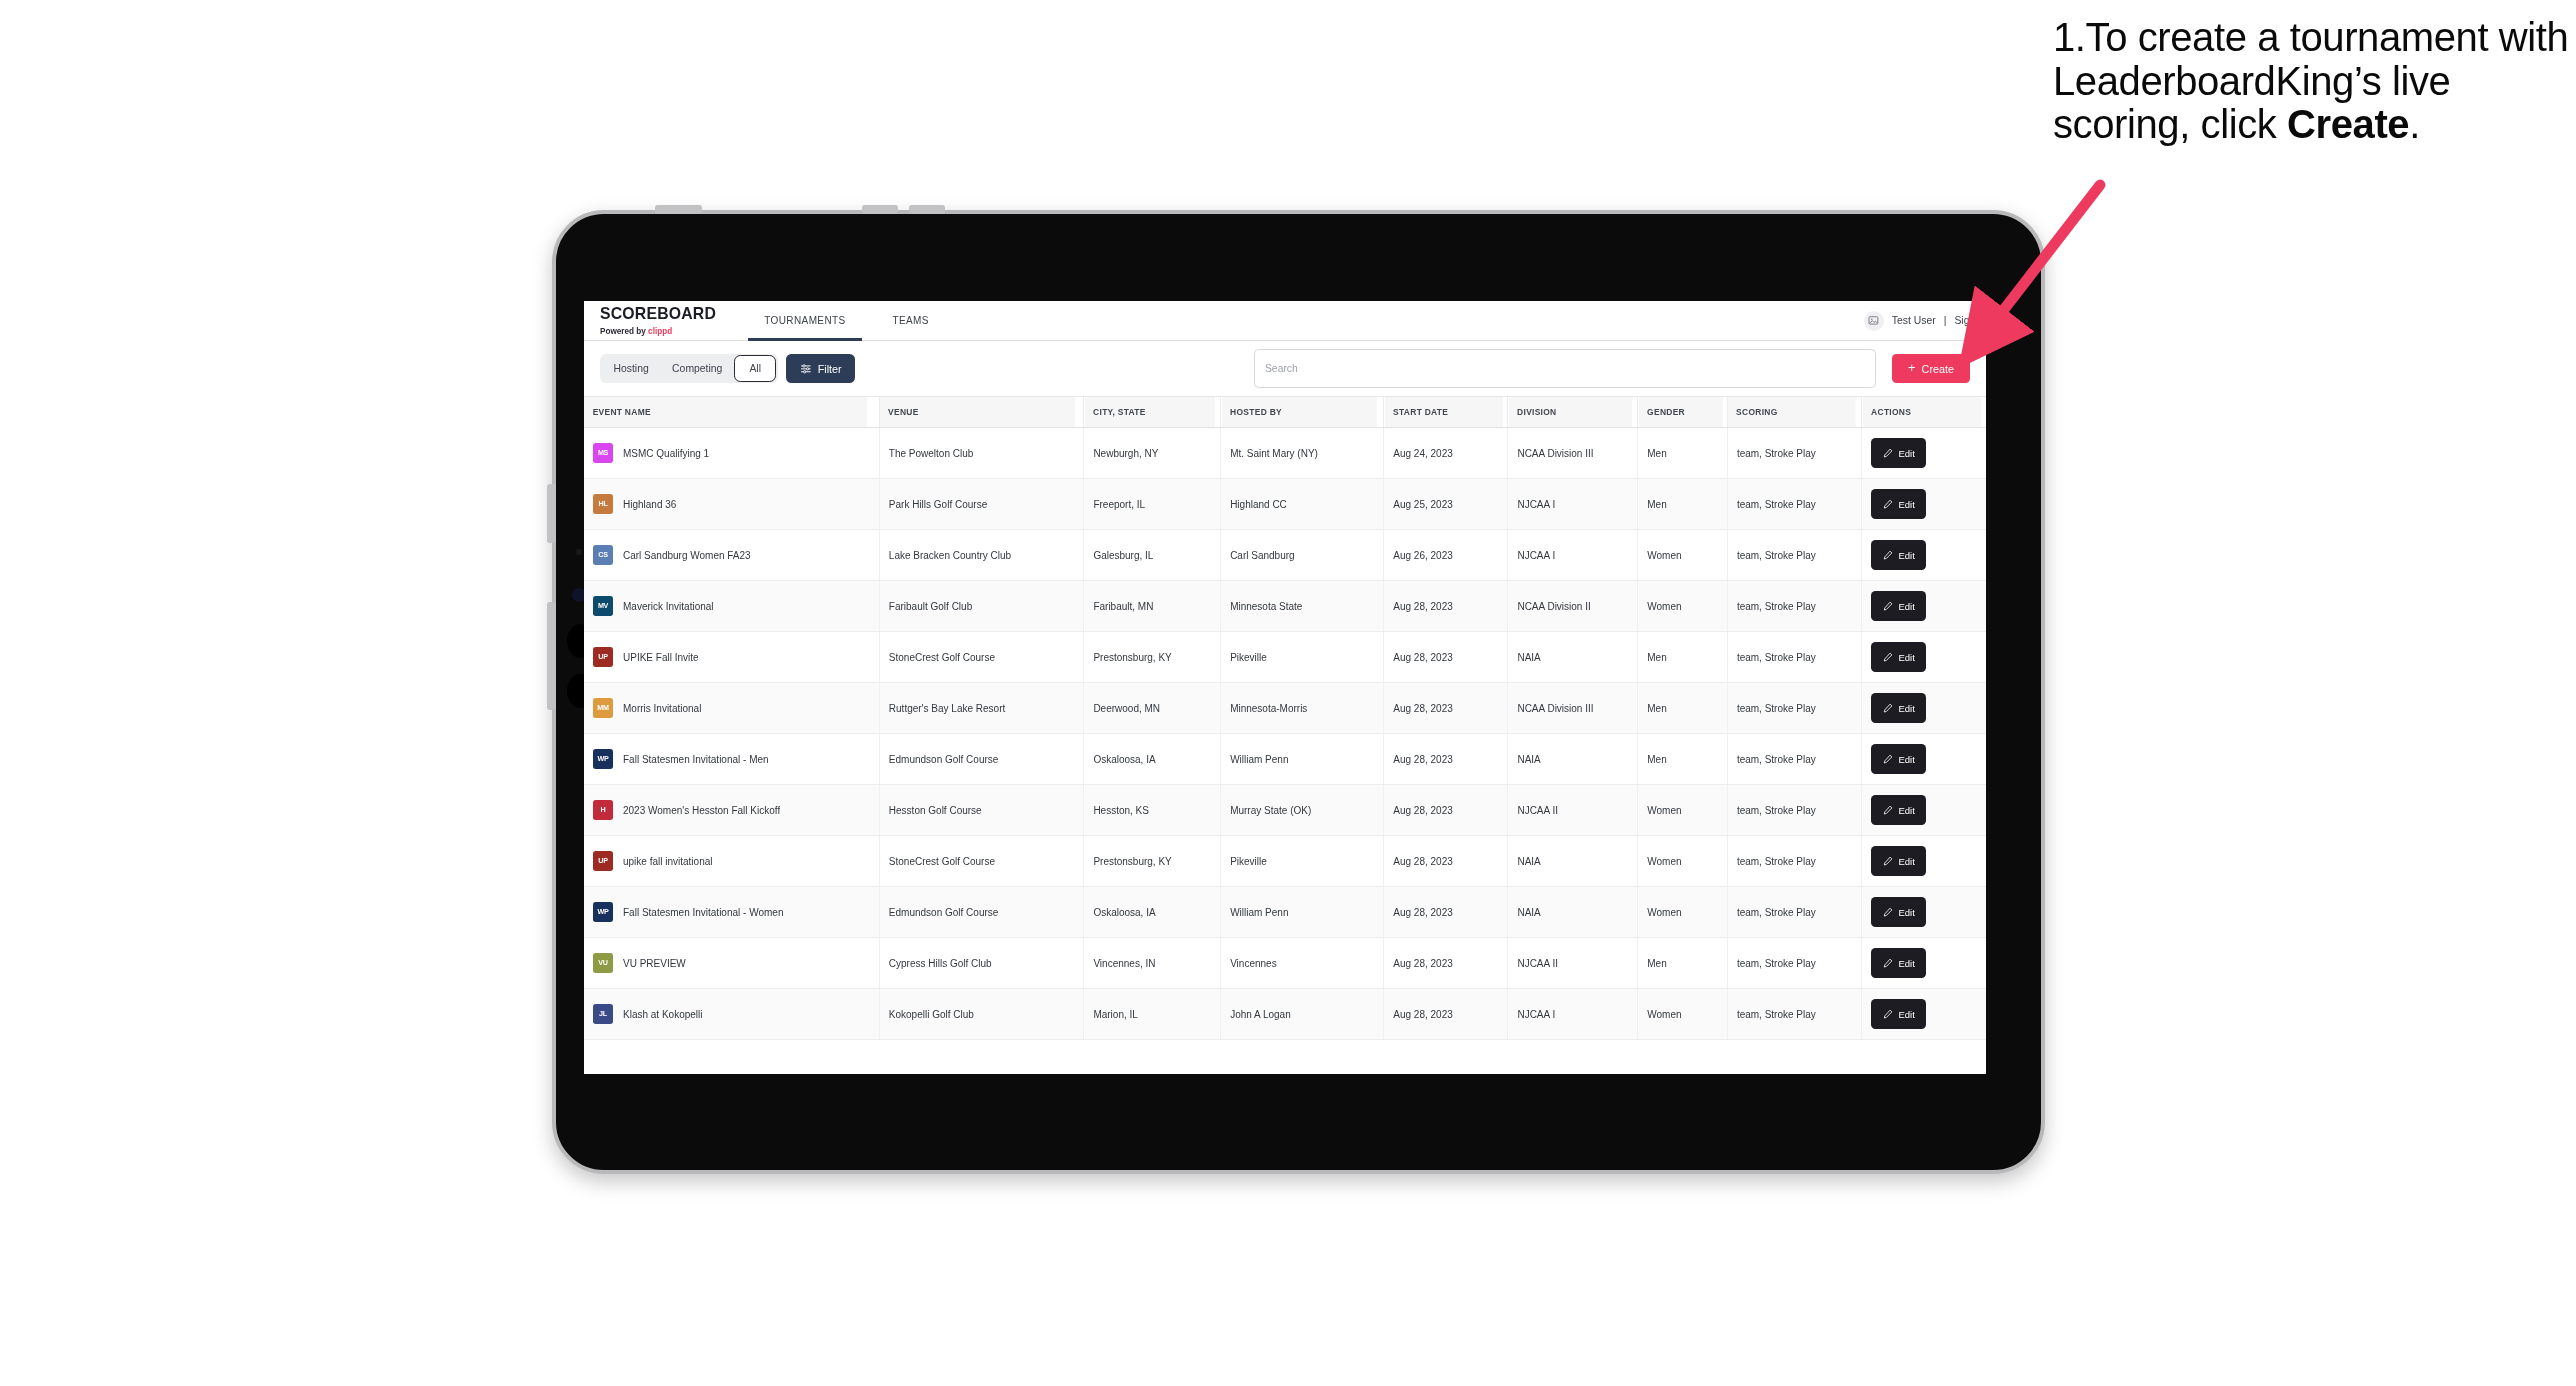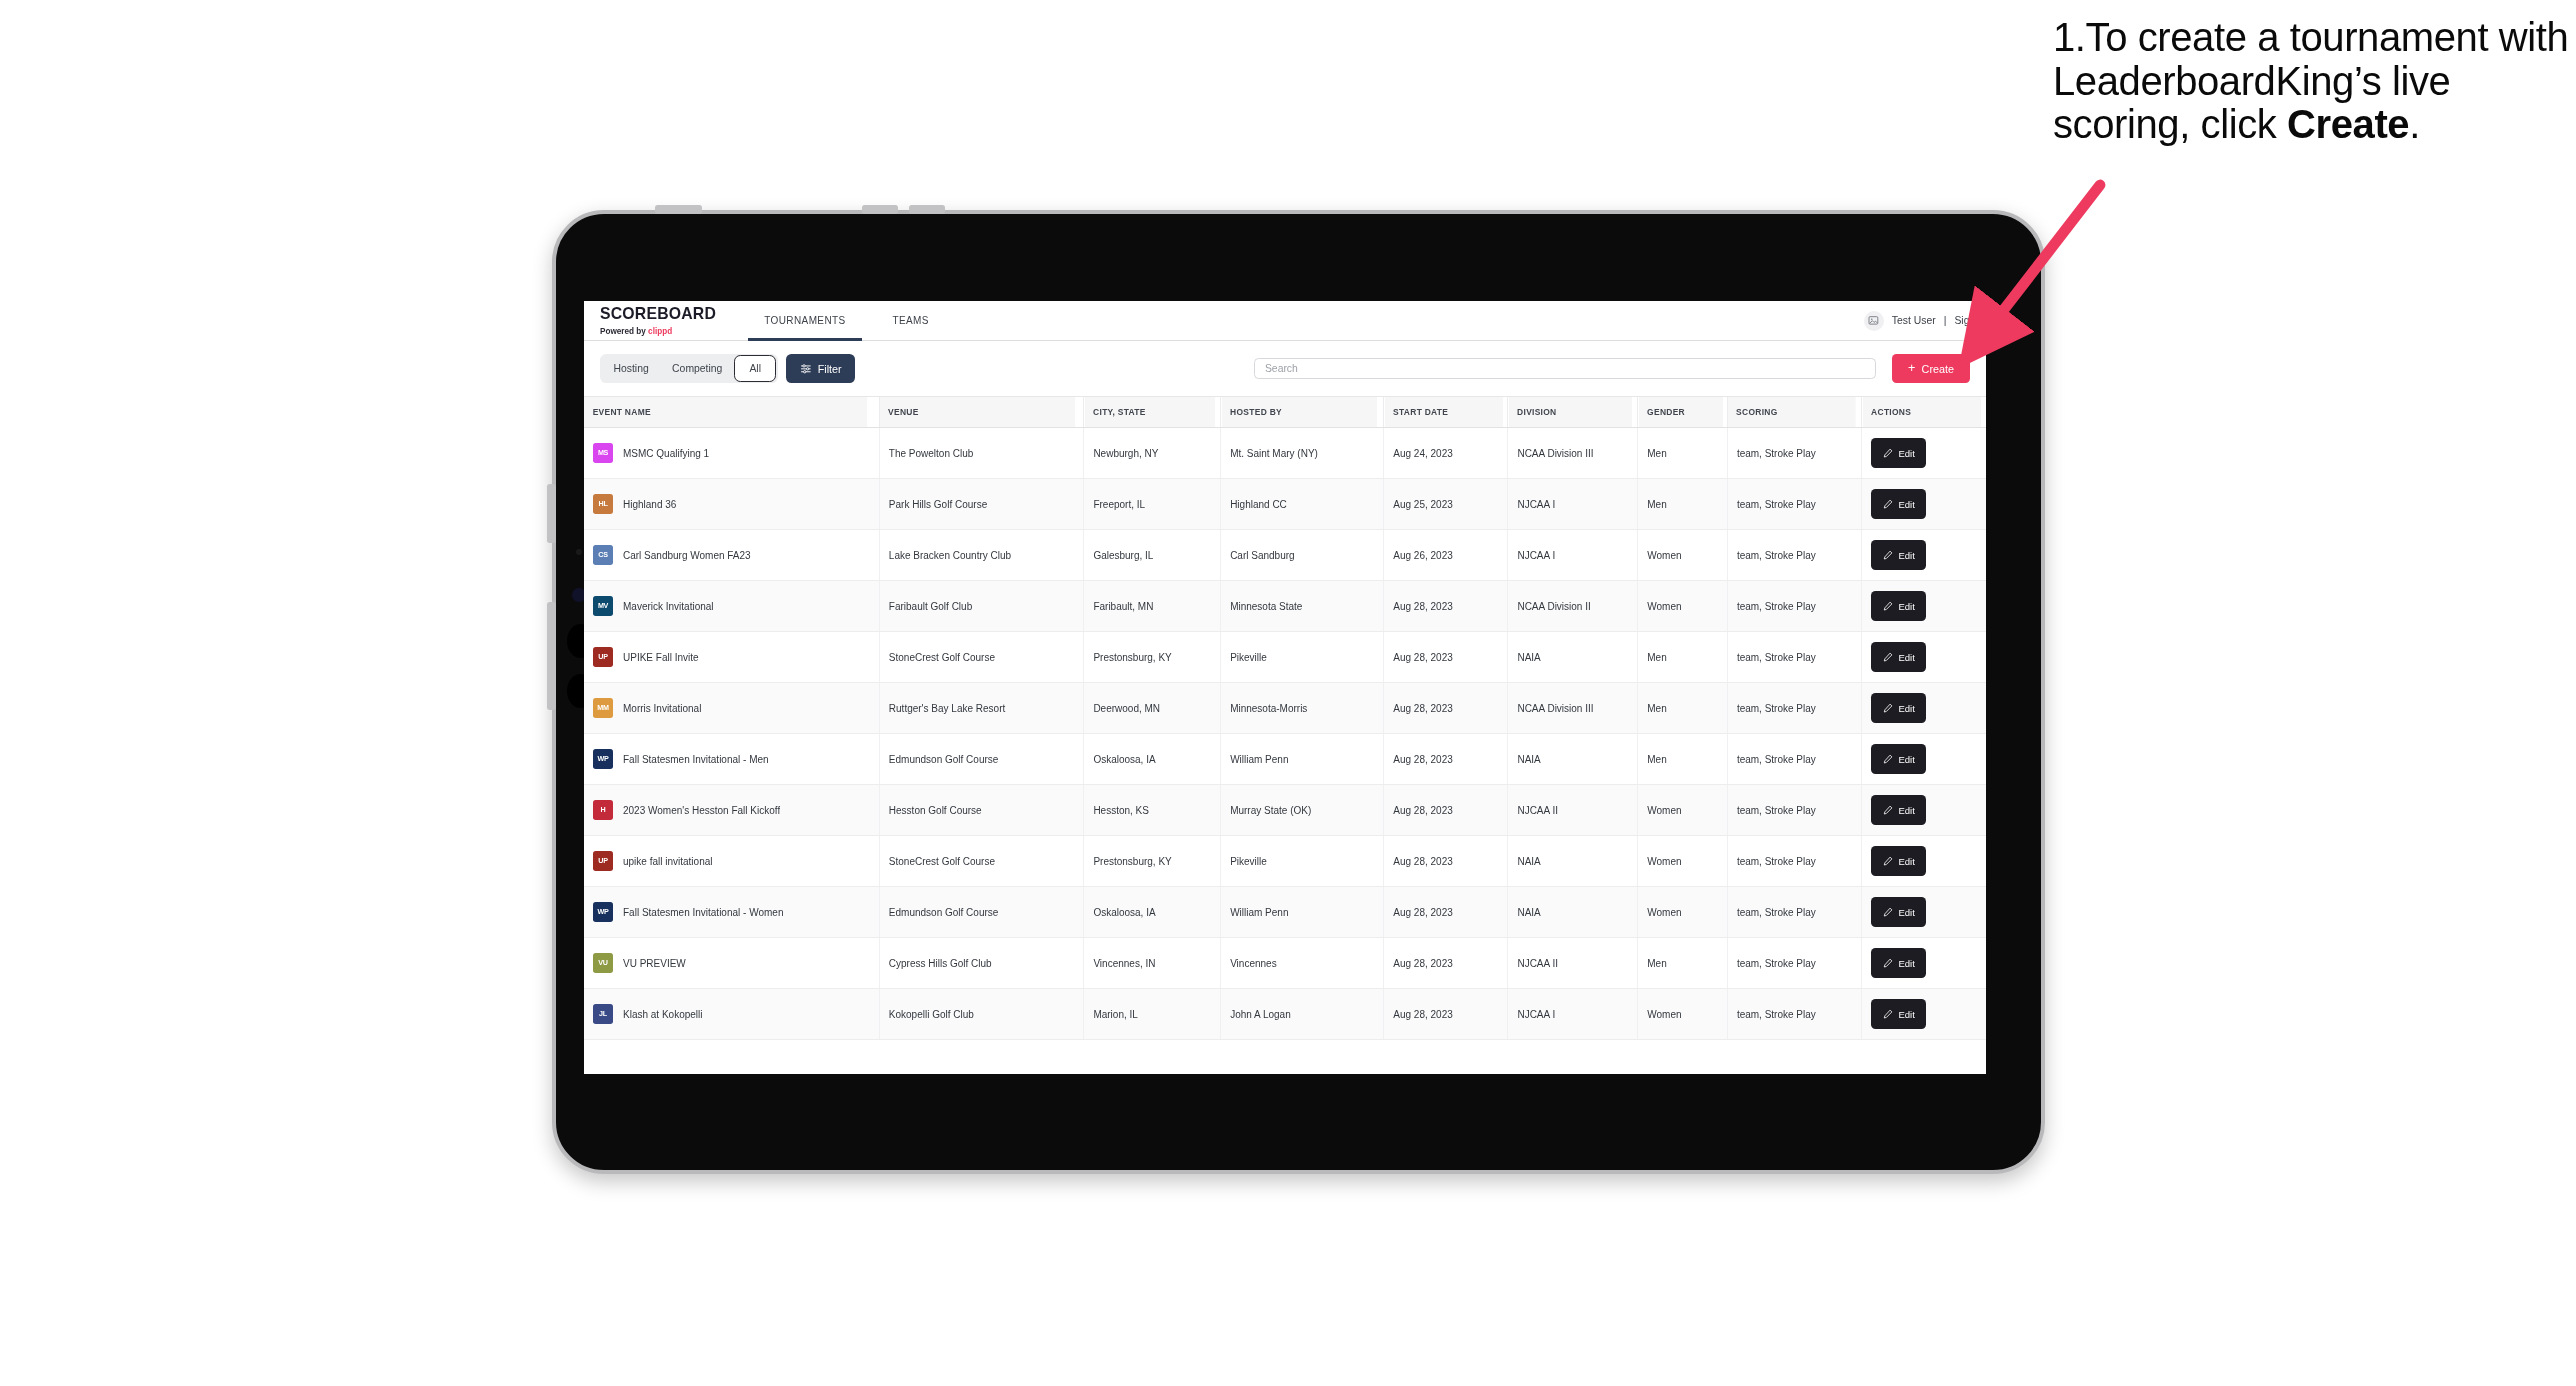--- a/index.html
+++ b/index.html
@@ -112,21 +112,21 @@
     height: 27px; font-weight: 500; padding: 0 14.4px;
   }
   #filter-btn {
     margin-left: 8px; height: 29px; background:#2d3c57; color:#fff;
     border-radius: 5.4px; display:flex; align-items:center; gap:6.3px;
     padding: 0 13.5px; font-size: 10.8px; cursor:pointer;
   }
   #toolbar-spacer { flex: 1; }
   #search-wrap { width: 622px; }
   #search-input {
-    width: 100%; height: 21px; border:0.9px solid #d8d8dc; border-radius:4.5px;
+    width: 100%; height: 39px; border:0.9px solid #d8d8dc; border-radius:4.5px;
     padding: 0 10px; font-size: 10.4px; color:#2b2b33;
     font-family:"Liberation Sans", sans-serif; outline:none; background:#fff;
   }
   #search-input::placeholder { color:#9da1a8; }
   #create-btn {
     margin-left: 16px; height: 29px; background:#ed3a5e; color:#fff;
     border-radius: 4.5px; display:flex; align-items:center; gap:6.3px;
     padding: 0 16px; font-size: 10.8px; cursor:pointer; border:none;
     font-family:"Liberation Sans", sans-serif;
   }

